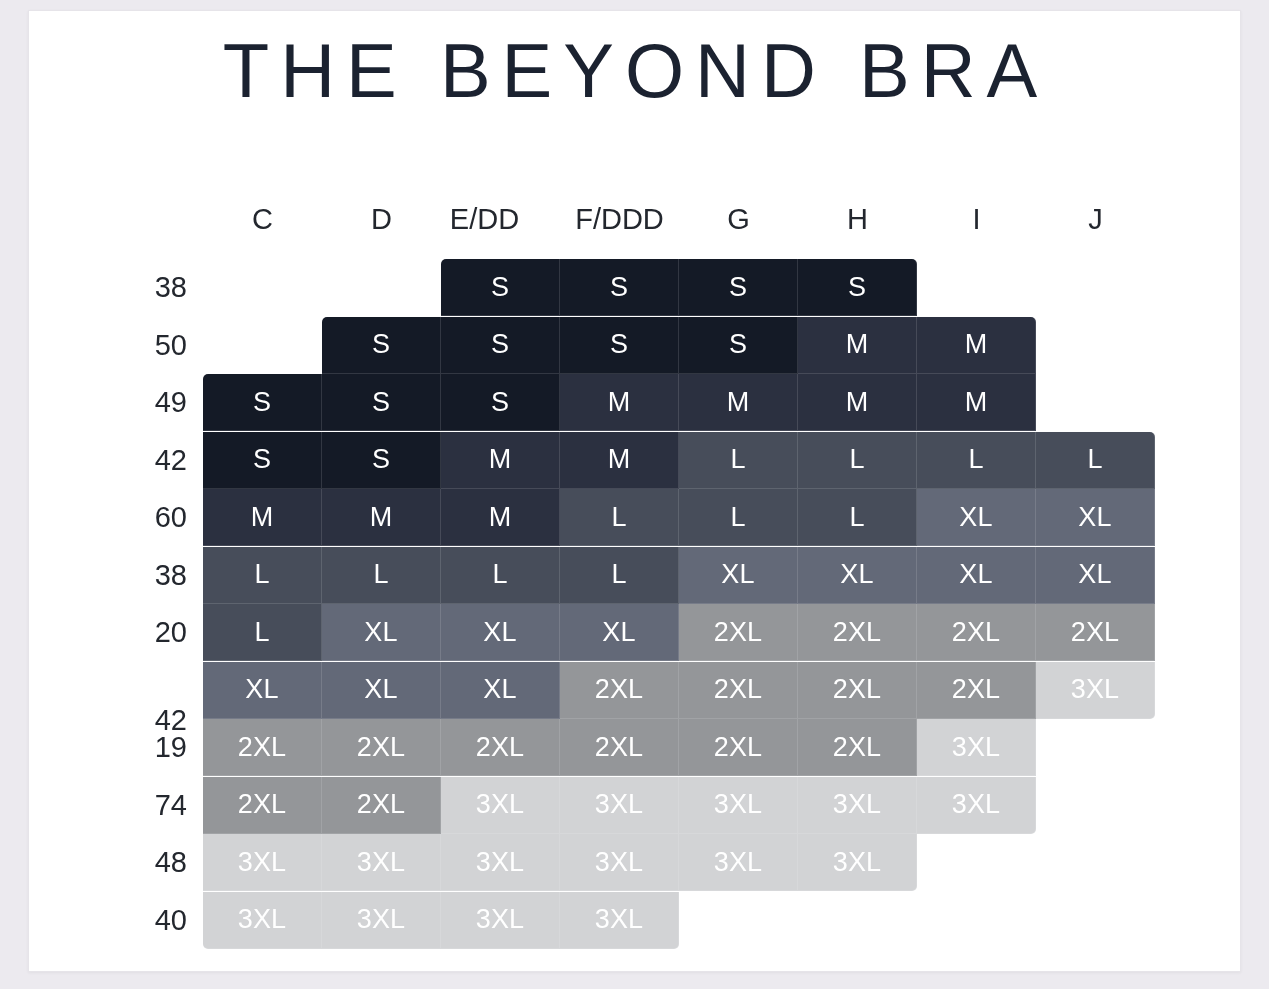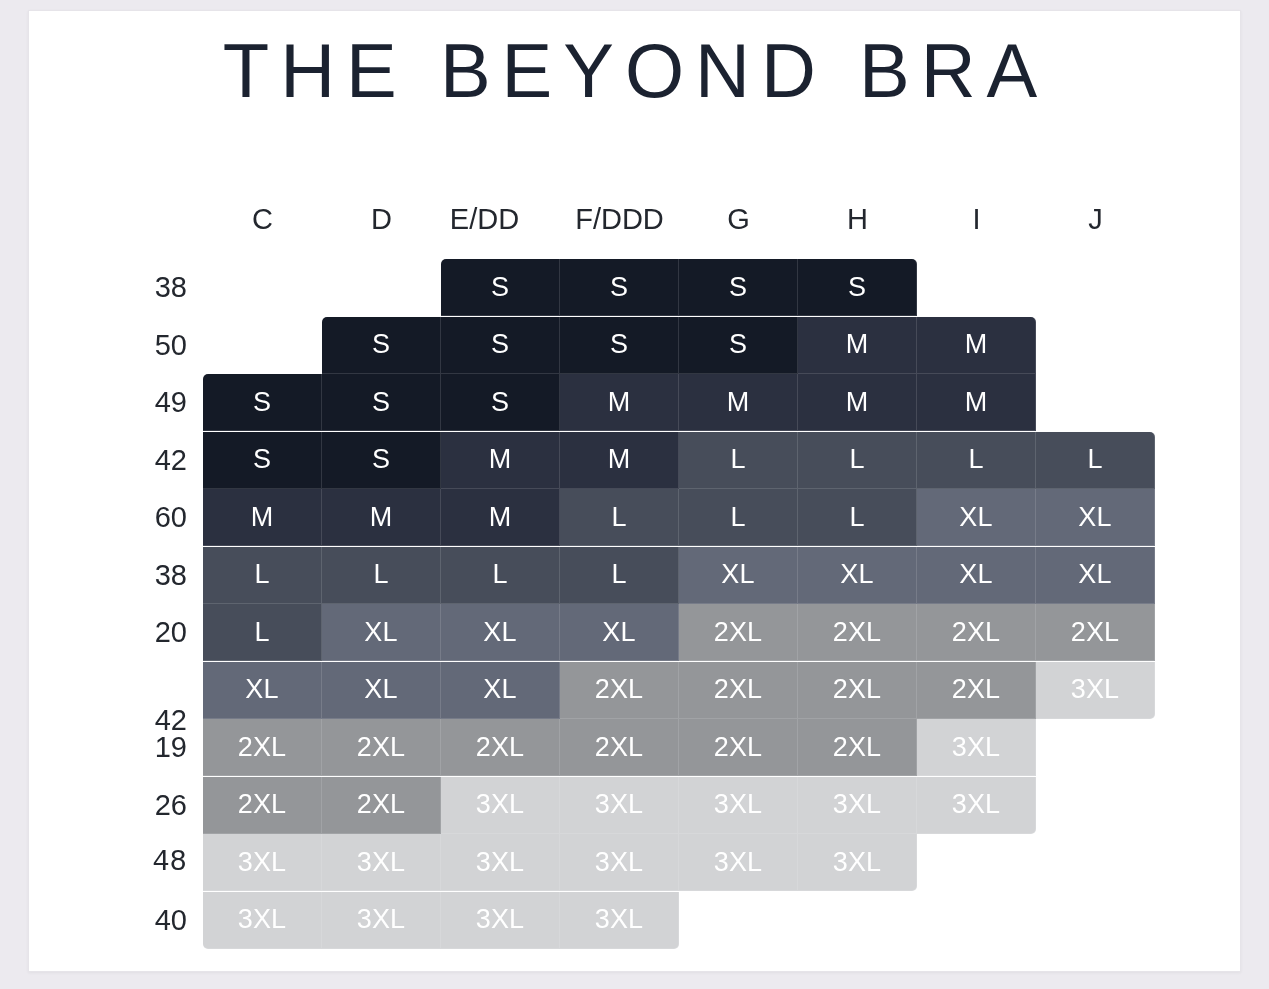--- a/index.html
+++ b/index.html
@@ -115,22 +115,22 @@
       <div class="col-header" style="left: 1007px;">J</div>
       <div class="row-header" style="top: 248px;">38</div>
       <div class="row-header" style="top: 305.5px;">50</div>
       <div class="row-header" style="top: 363px;">49</div>
       <div class="row-header" style="top: 420.5px;">42</div>
       <div class="row-header" style="top: 478px;">60</div>
       <div class="row-header" style="top: 535.5px;">38</div>
       <div class="row-header" style="top: 593px;">20</div>
       <div class="row-header" style="top: 681px;">42</div>
       <div class="row-header" style="top: 708px;">19</div>
-      <div class="row-header" style="top: 765.5px;">26</div>
-      <div class="row-header" style="top: 823px; font-family: Liberation Mono, monospace;">48</div>
+      <div class="row-header" style="top: 765.5px;">74</div>
+      <div class="row-header" style="top: 823px;">48</div>
       <div class="row-header" style="top: 880.5px;">40</div>
       <div class="cell round-tl" style="left: 412px; top: 248px; background: rgb(20, 26, 38);">S</div>
       <div class="cell" style="left: 531px; top: 248px; background: rgb(20, 26, 38);">S</div>
       <div class="cell" style="left: 650px; top: 248px; background: rgb(20, 26, 38);">S</div>
       <div class="cell round-tr" style="left: 769px; top: 248px; background: rgb(20, 26, 38);">S</div>
       <div class="cell round-tl" style="left: 293px; top: 305.5px; background: rgb(20, 26, 38);">S</div>
       <div class="cell" style="left: 412px; top: 305.5px; background: rgb(20, 26, 38);">S</div>
       <div class="cell" style="left: 531px; top: 305.5px; background: rgb(20, 26, 38);">S</div>
       <div class="cell" style="left: 650px; top: 305.5px; background: rgb(20, 26, 38);">S</div>
       <div class="cell" style="left: 769px; top: 305.5px; background: rgb(43, 48, 64);">M</div>

